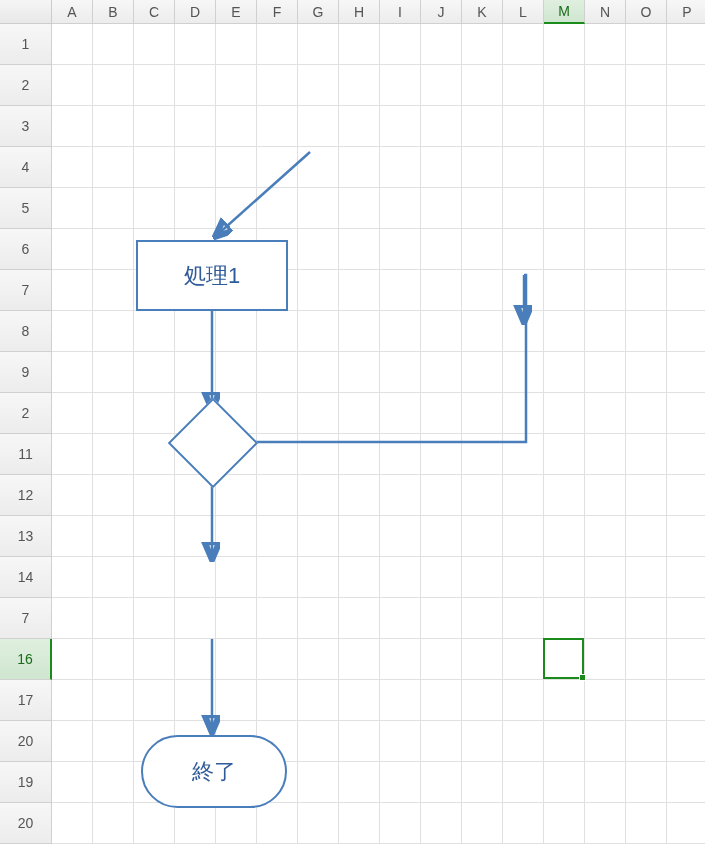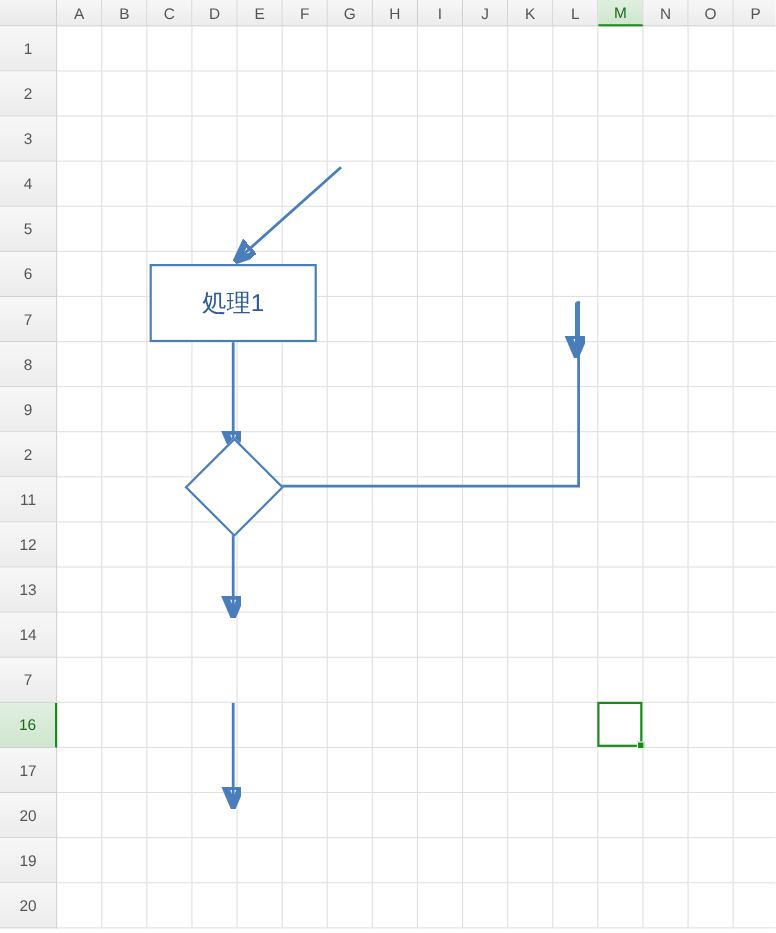--- a/index.html
+++ b/index.html
@@ -600,13 +600,16 @@
 <div class="overlay">
 
   <div class="shape process" style="left:136px; top:240px; width:152px; height:71px;">
     <span>処理1</span>
   </div>
 
 
   <div class="shape decision" style="left:181px; top:411px;"></div>
 
 
+  <div class="shape terminator" style="left:141px; top:735px; width:146px; height:73px;">
+    <span>終了</span>
+  </div>
 </div>
 
 </body></html>

